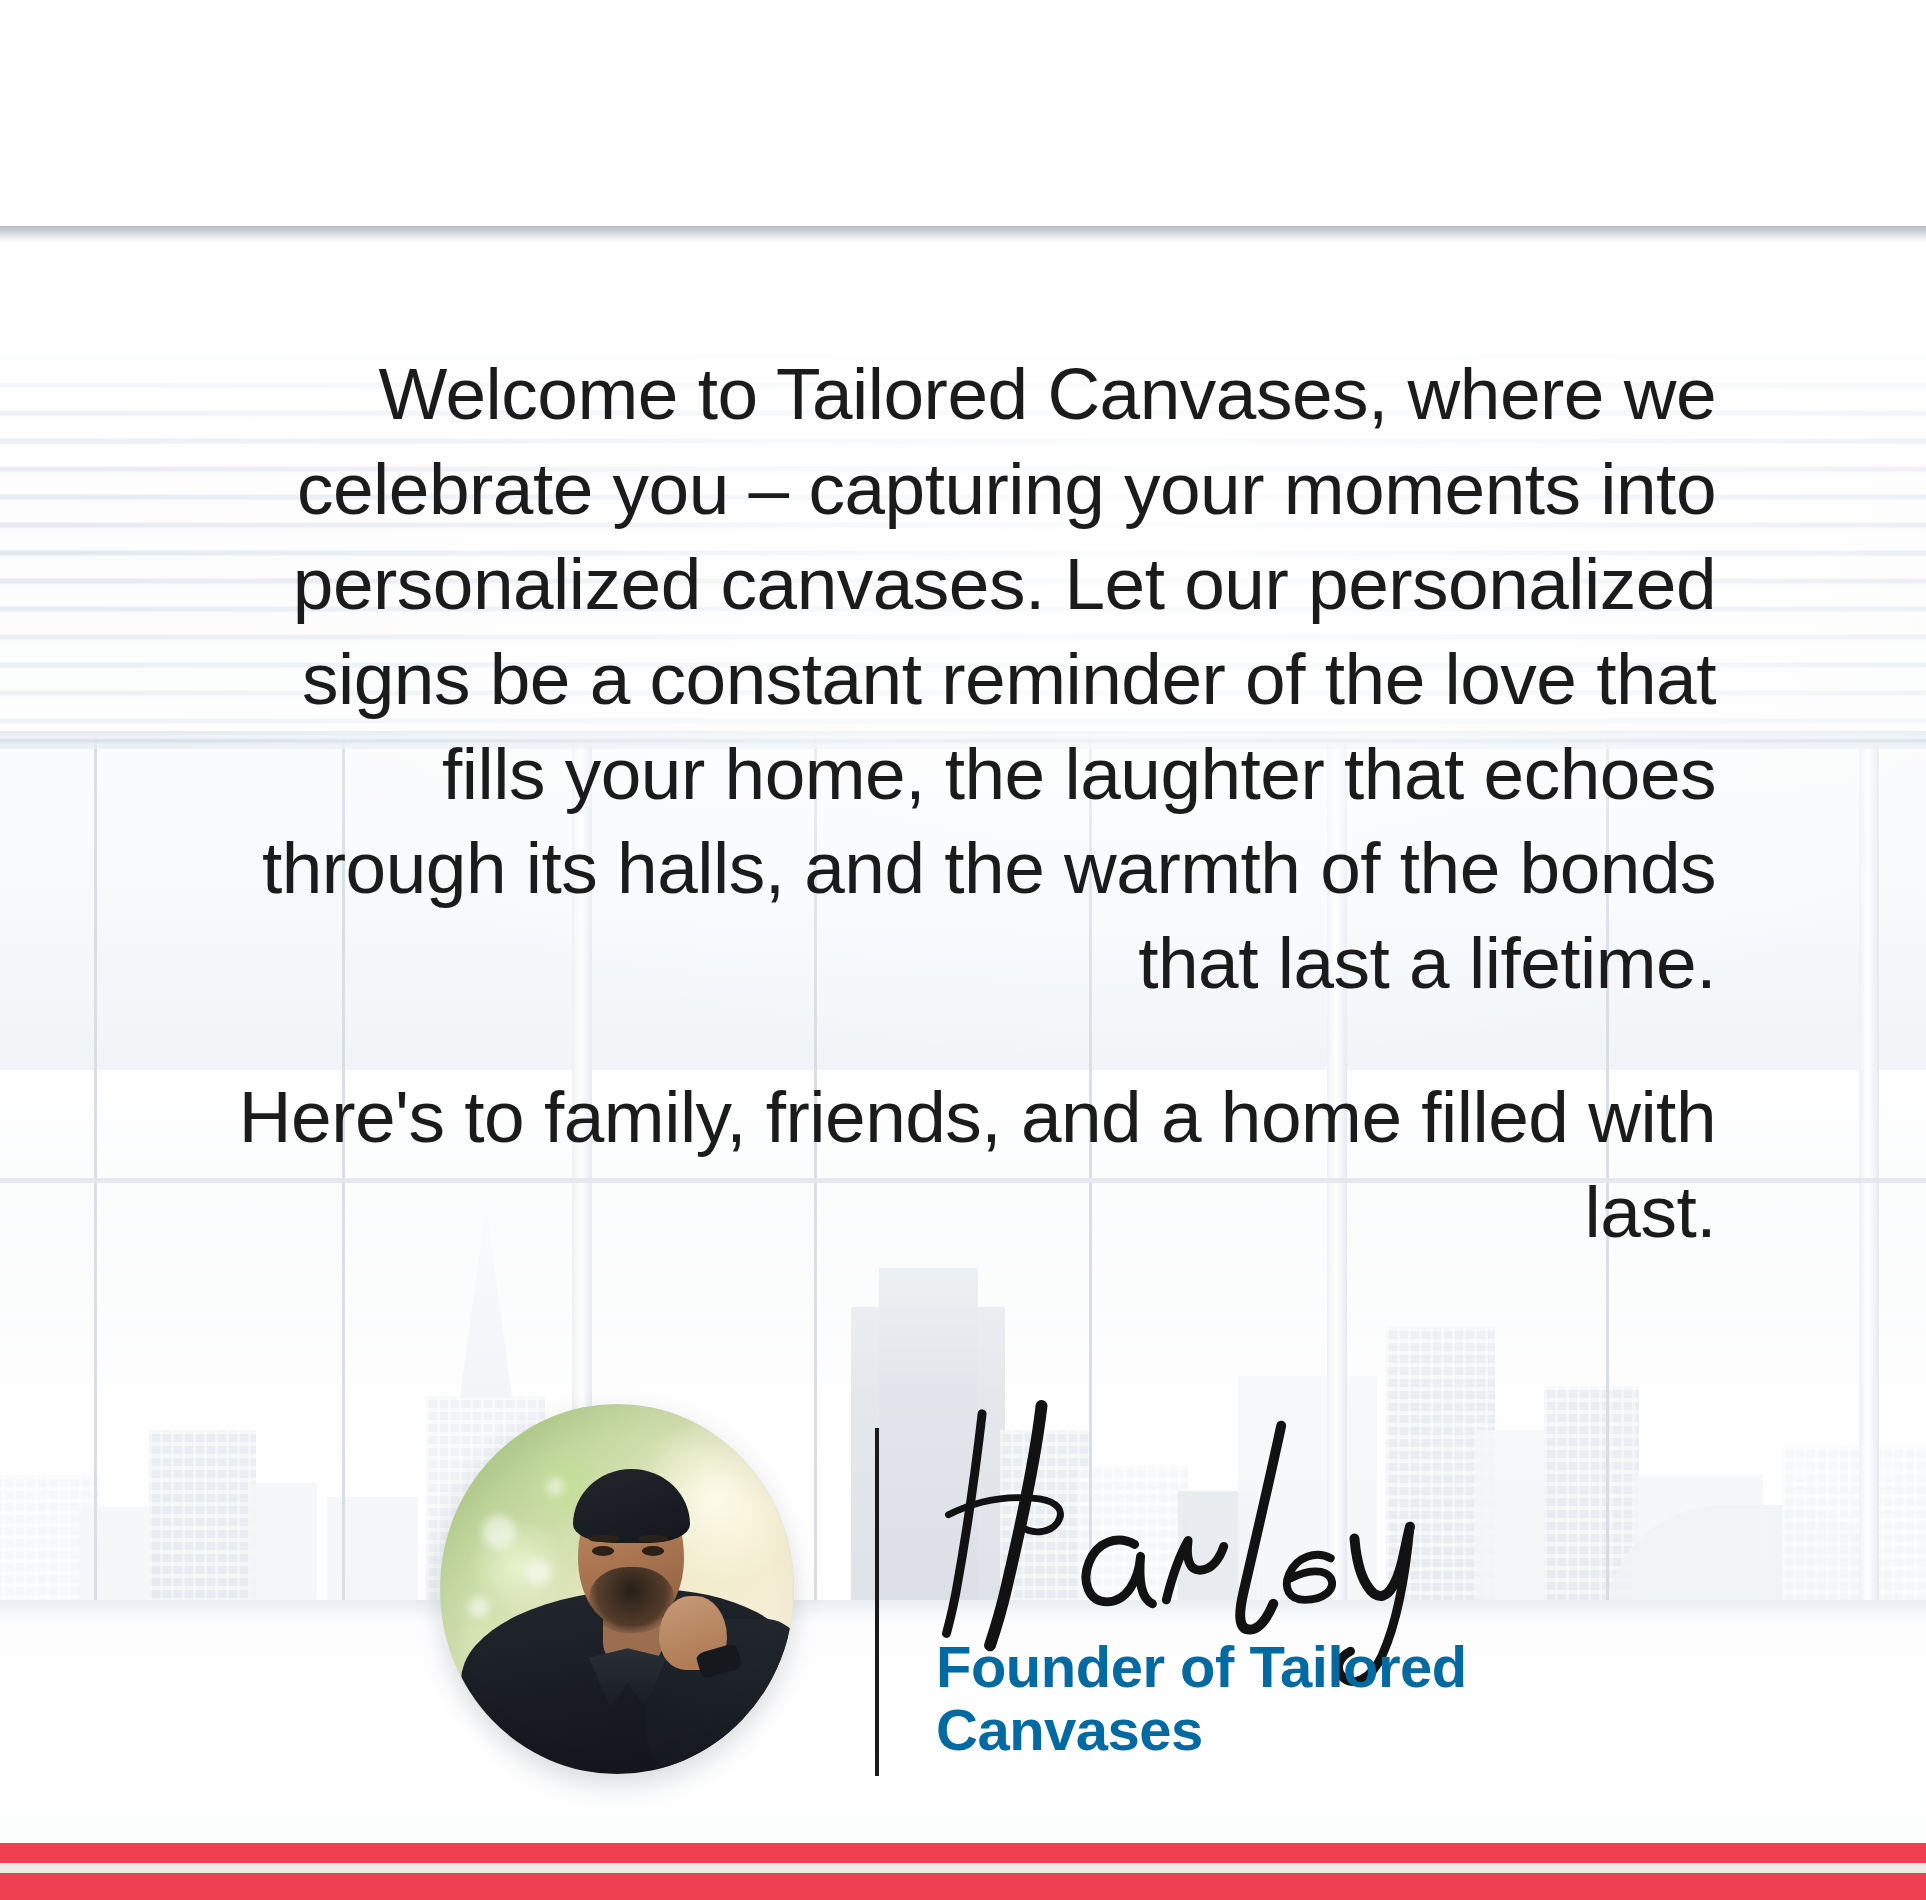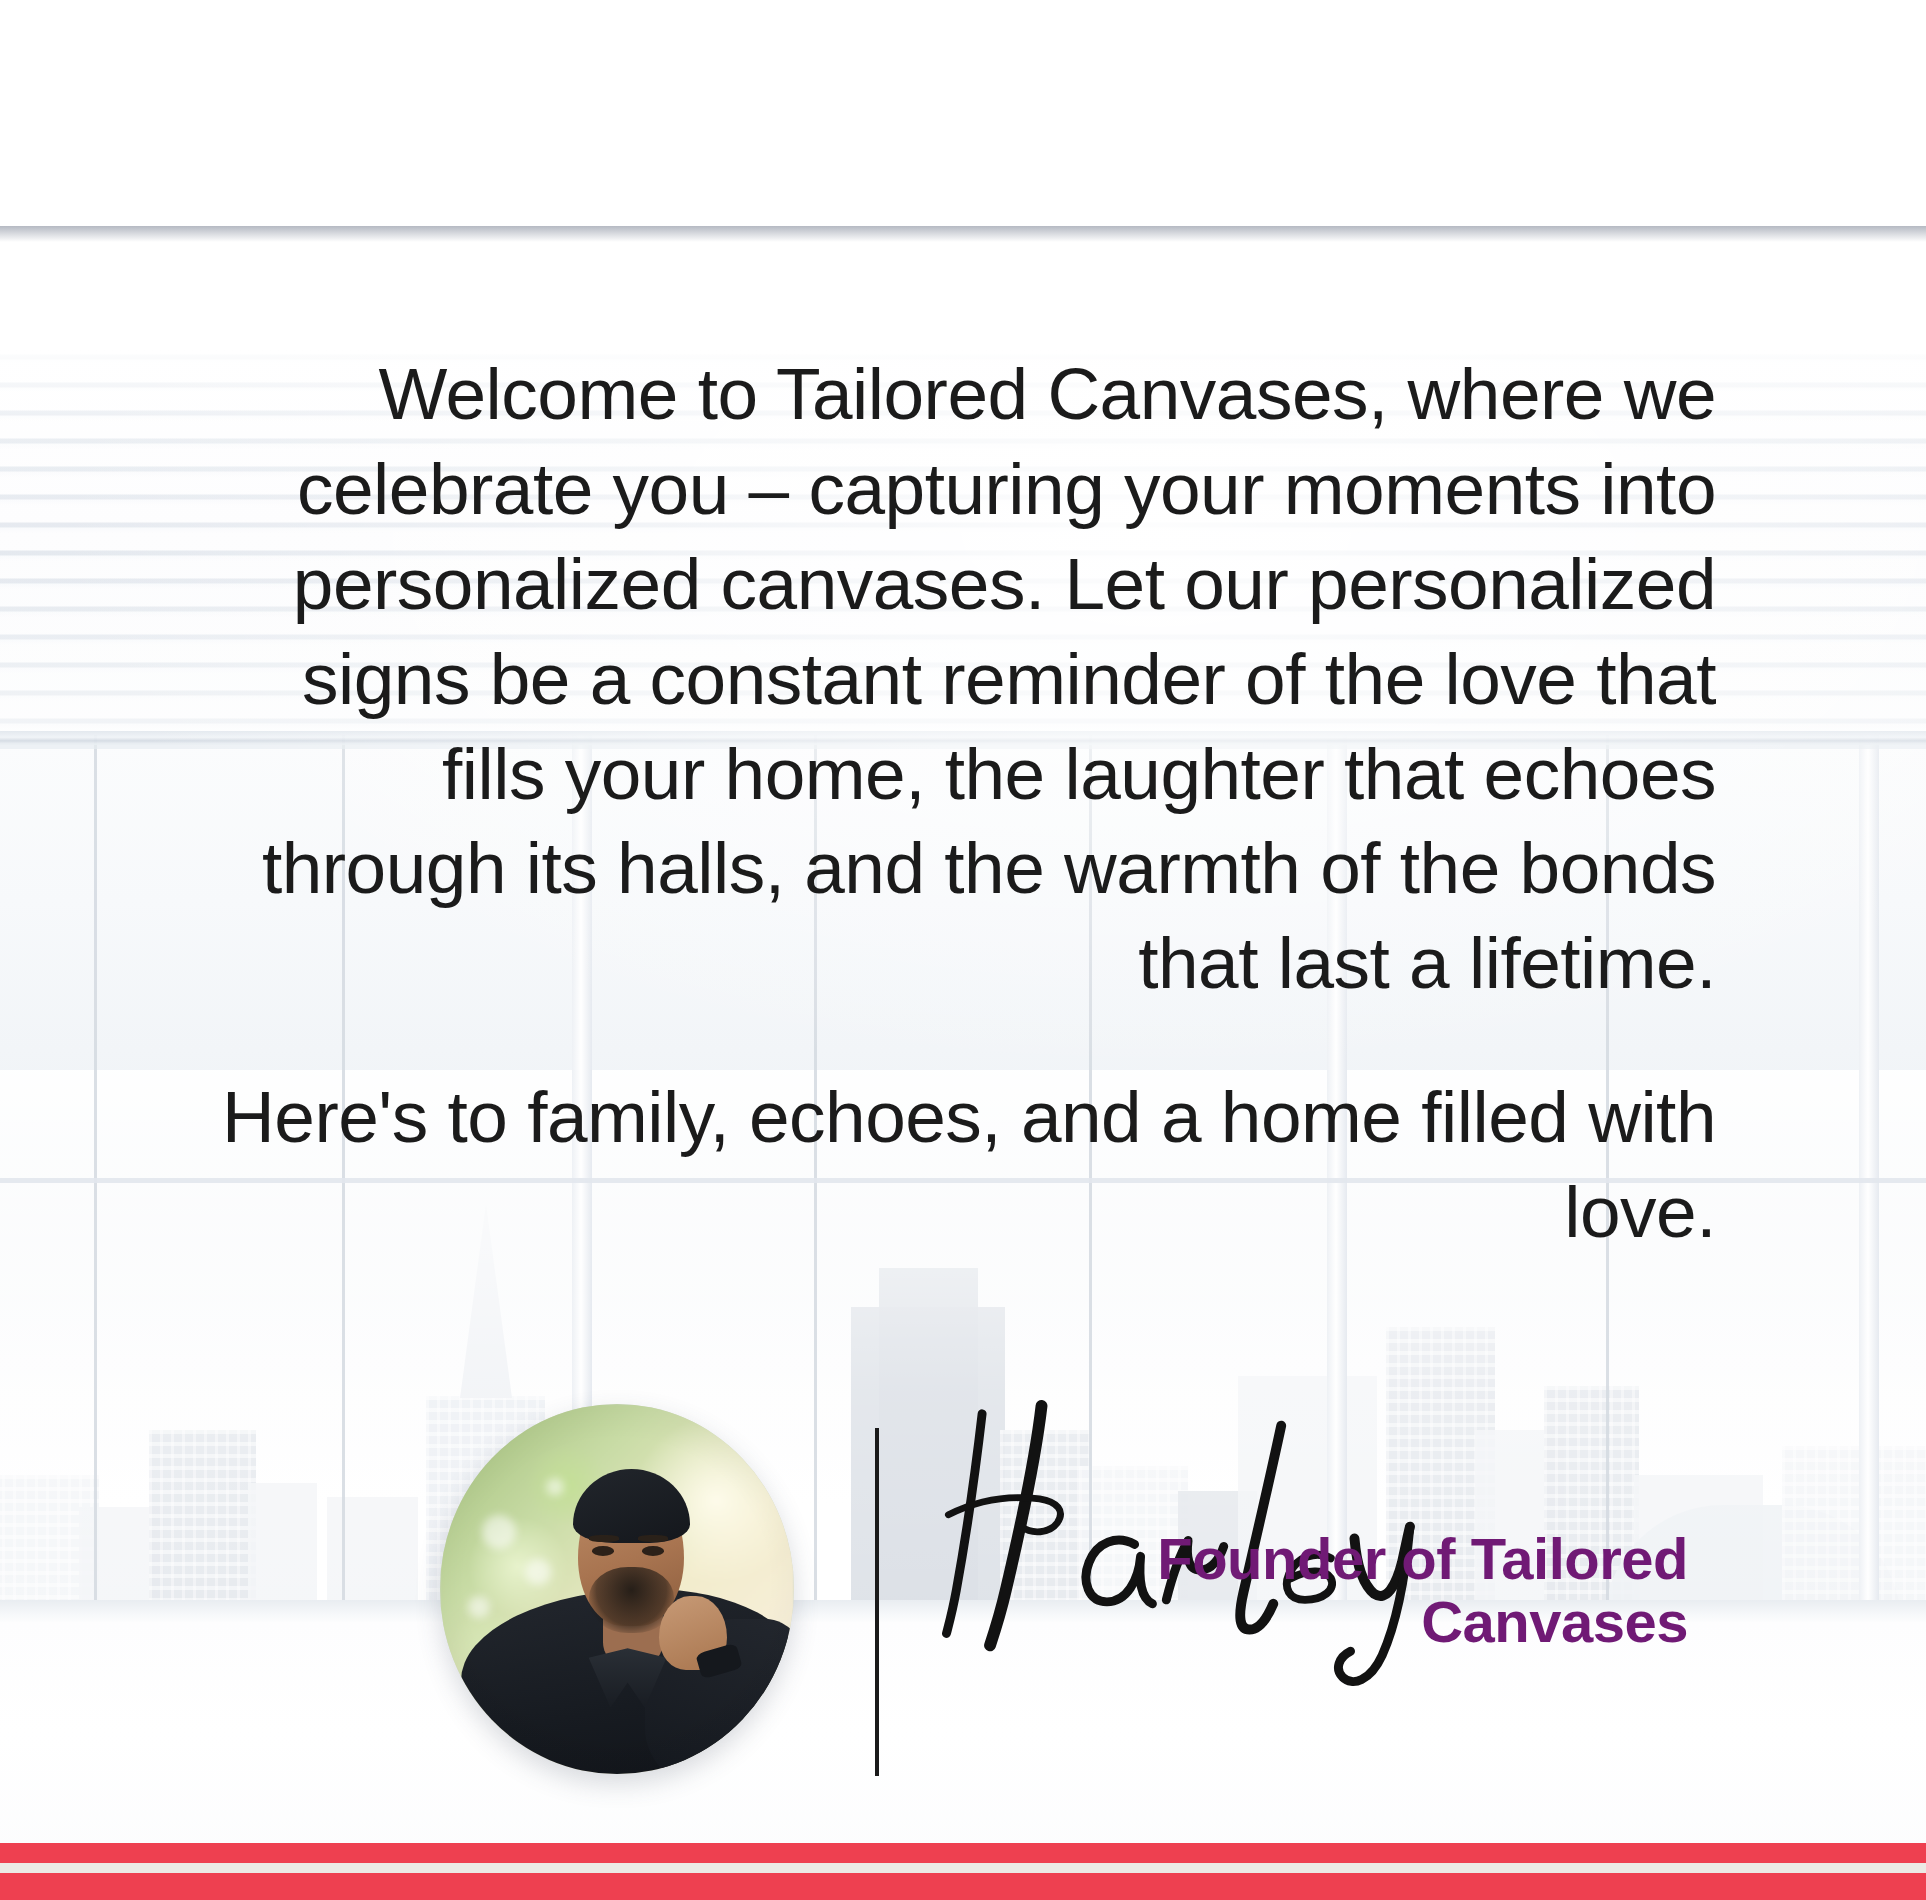--- a/index.html
+++ b/index.html
@@ -249,29 +249,28 @@
 
   
   .signature {
     position:absolute; left:891px; top:1396px;
     width:614px; height:287px;
   }
   .signature svg { width:100%; height:100%; display:block; overflow:visible; }
 
   
   .sig-role {
-    position:absolute; left:936px; top:1528px;
+    position:absolute; left:936px; top:1636px;
     width:752px;
-    color:#701a75;
+    color:#0369a1;
     font-family:"Liberation Sans", sans-serif;
     font-weight:700;
     font-size:58px;
     line-height:1.08;
     letter-spacing:-0.5px;
-    text-align:right;
   }
 
   
   .stripe { position:absolute; left:0; width:1927px; }
   .stripe-red-1 { top:1843px; height:20px; background:#ee4050; }
   .stripe-gap   { top:1863px; height:10px; background:#eceae5; }
   .stripe-red-2 { top:1873px; height:28px; background:#ee4050; }
 </style>
 </head>
 <body>
@@ -350,21 +349,21 @@
     <div class="floor"></div>
 
     <div class="bg-sheen"></div>
   </div>
 
   <div class="header-shadow"></div>
 
   <div class="body-copy">
     <p>Welcome to Tailored Canvases, where we celebrate you – capturing your moments into personalized canvases. Let our personalized signs be a constant reminder of the love that fills your home, the laughter that echoes through its halls, and the warmth of the bonds that last a lifetime.</p>
     <div class="spacer"></div>
-    <p>Here's to family, echoes, and a home filled with love.</p>
+    <p>Here's to family, friends, and a home filled with last.</p>
   </div>
 
   <div class="avatar">
     <div class="av-bg"></div>
     <div class="av-bokeh" style="left:12%;top:30%;width:34px;height:34px;"></div>
     <div class="av-bokeh" style="left:24%;top:42%;width:26px;height:26px;"></div>
     <div class="av-bokeh" style="left:8%;top:52%;width:22px;height:22px;"></div>
     <div class="av-bokeh" style="left:30%;top:20%;width:18px;height:18px;"></div>
     <div class="av-torso"></div>
     <div class="av-arm"></div>

